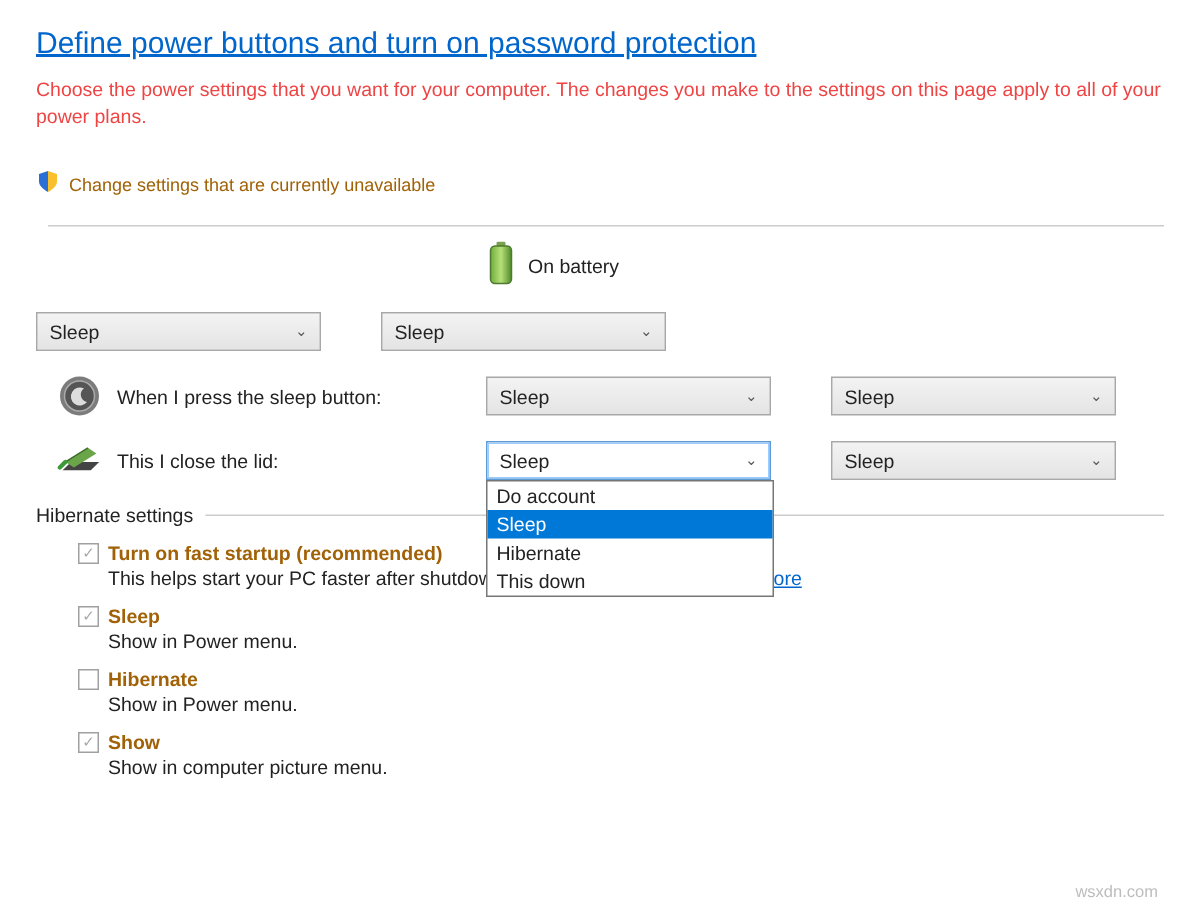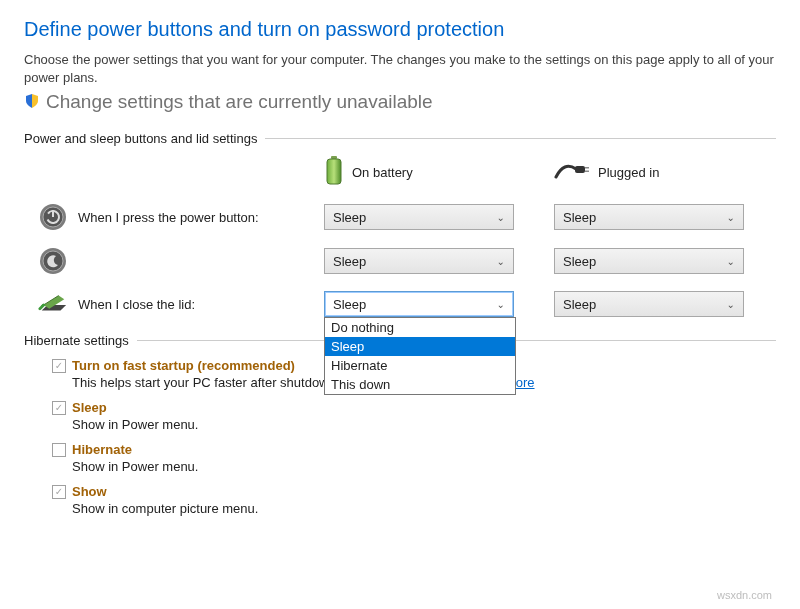--- a/index.html
+++ b/index.html
@@ -10,55 +10,56 @@
       font-size: 13px;
       color: #222;
       background: #fff;
       width: 800px;
     }
     .page-title {
       color: #0066cc;
       font-size: 20px;
       font-weight: 400;
       margin: 0 0 10px 0;
+      text-decoration: underline;
     }
     .intro-text {
-      color: #404040;
-      margin: 0 0 4px 0;
+      color: #ef4444;
+      margin: 0 0 26px 0;
       line-height: 1.4;
     }
     .link-row {
       display: flex;
       align-items: center;
       gap: 6px;
       margin-bottom: 18px;
     }
     .link-row a {
-      color: #737373;
+      color: #a16207;
       text-decoration: none;
-      font-size: 19px;
+      font-size: 12px;
       cursor: pointer;
     }
     .section-header {
       display: flex;
       align-items: center;
       font-size: 13px;
       color: #222;
       margin: 6px 0 10px 0;
     }
     .section-header .line {
       flex: 1;
       height: 1px;
       background: #ccc;
       margin-left: 8px;
     }
     .cols-header {
       display: flex;
       margin-left: 300px;
-      gap: 40px;
+      gap: 24px;
       align-items: center;
       margin-bottom: 14px;
     }
     .col-head {
       display: flex;
       align-items: center;
       gap: 8px;
       width: 190px;
     }
     .setting-row {
@@ -180,66 +181,43 @@
   <span>
     <svg width="16" height="16" viewBox="0 0 16 16">
       <path d="M8 1 L14 3 V8 C14 12 8 15 8 15 V1 Z" fill="#f7c02c"></path>
       <path d="M8 1 L2 3 V8 C2 12 8 15 8 15 V1 Z" fill="#2a6fd6"></path>
     </svg>
   </span>
   <a>Change settings that are currently unavailable</a>
 </div>
 
 <div class="section-header">
-  <span>Power and sleep buttons and lid settings</span>
   <span class="line"></span>
 </div>
 
 <div class="cols-header">
   <div class="col-head">
     <span>
       <svg width="20" height="30" viewBox="0 0 20 30">
         <rect x="7" y="0" width="6" height="3" fill="#7aa050" rx="1"></rect>
         <rect x="3" y="3" width="14" height="25" rx="3" fill="url(#bg)" stroke="#4e7a2f" stroke-width="1"></rect>
         <defs>
           <linearGradient id="bg" x1="0" x2="1">
             <stop offset="0" stop-color="#6fae3c"></stop>
             <stop offset="0.5" stop-color="#b7e07a"></stop>
             <stop offset="1" stop-color="#4e8b28"></stop>
           </linearGradient>
         </defs>
       </svg>
     </span>
     <span>On battery</span>
   </div>
-  <div class="col-head">
-    <span>
-      <svg width="36" height="20" viewBox="0 0 36 20">
-        <path d="M2 16 Q 10 0 22 8" stroke="#333" stroke-width="3" fill="none" stroke-linecap="round"></path>
-        <rect x="21" y="5" width="10" height="7" rx="2" fill="#333"></rect>
-        <rect x="31" y="6" width="4" height="1.5" fill="#888"></rect>
-        <rect x="31" y="9.5" width="4" height="1.5" fill="#888"></rect>
-      </svg>
-    </span>
-    <span>Plugged in</span>
-  </div>
 </div>
 
 <div class="setting-row">
-  <div class="label-cell">
-    <span class="icon-wrap">
-      <svg width="28" height="28" viewBox="0 0 28 28">
-        <circle cx="14" cy="14" r="13" fill="#7c7c7c"></circle>
-        <circle cx="14" cy="14" r="10" fill="#555" stroke="#aaa" stroke-width="1"></circle>
-        <circle cx="14" cy="14" r="6" fill="none" stroke="#ddd" stroke-width="2" stroke-dasharray="22 6" transform="rotate(-60 14 14)"></circle>
-        <line x1="14" y1="7" x2="14" y2="14" stroke="#ddd" stroke-width="2"></line>
-      </svg>
-    </span>
-    <span class="label-text">When I press the power button:</span>
-  </div>
   <div class="selects">
     <div class="combo">
       <span>Sleep</span>
       <span class="chev">⌄</span>
     </div>
     <div class="combo">
       <span>Sleep</span>
       <span class="chev">⌄</span>
     </div>
   </div>
@@ -247,20 +225,21 @@
 
 <div class="setting-row">
   <div class="label-cell">
     <span class="icon-wrap">
       <svg width="28" height="28" viewBox="0 0 28 28">
         <circle cx="14" cy="14" r="13" fill="#7c7c7c"></circle>
         <circle cx="14" cy="14" r="10" fill="#555" stroke="#aaa" stroke-width="1"></circle>
         <path d="M17 9 a6 6 0 1 0 2 9 a5 5 0 0 1 -2 -9 z" fill="#ddd"></path>
       </svg>
     </span>
+    <span class="label-text">When I press the sleep button:</span>
   </div>
   <div class="selects">
     <div class="combo">
       <span>Sleep</span>
       <span class="chev">⌄</span>
     </div>
     <div class="combo">
       <span>Sleep</span>
       <span class="chev">⌄</span>
     </div>
@@ -271,28 +250,28 @@
   <div class="label-cell">
     <span class="icon-wrap">
       <svg width="32" height="26" viewBox="0 0 32 26">
         <path d="M4 20 L24 20 L30 14 L10 14 Z" fill="#444"></path>
         <path d="M6 14 L22 4 L28 8 L12 18 Z" fill="#6aa54a"></path>
         <path d="M6 14 L22 4" stroke="#3d6e2a" stroke-width="1"></path>
         <path d="M2 18 L6 14" stroke="#3d9a3a" stroke-width="3" stroke-linecap="round"></path>
         <path d="M3 15 l2 -2 l2 2" fill="#3d9a3a"></path>
       </svg>
     </span>
-    <span class="label-text">When I close the lid:</span>
+    <span class="label-text">This I close the lid:</span>
   </div>
   <div class="selects">
     <div class="combo open">
       <span>Sleep</span>
       <span class="chev">⌄</span>
       <div class="dropdown-panel">
-        <div class="opt">Do nothing</div>
+        <div class="opt">Do account</div>
         <div class="opt selected">Sleep</div>
         <div class="opt">Hibernate</div>
         <div class="opt">This down</div>
       </div>
     </div>
     <div class="combo">
       <span>Sleep</span>
       <span class="chev">⌄</span>
     </div>
   </div>

